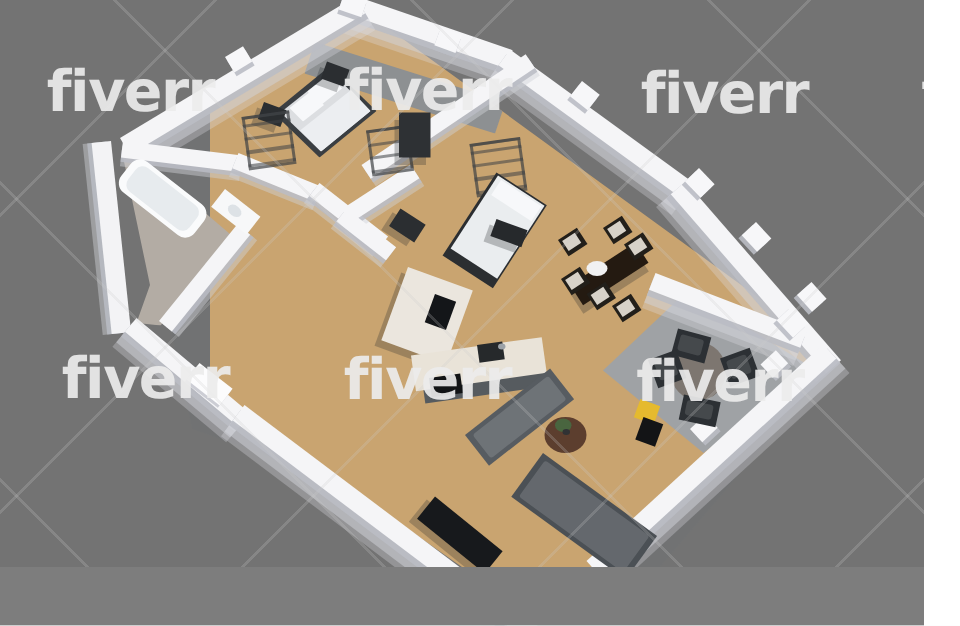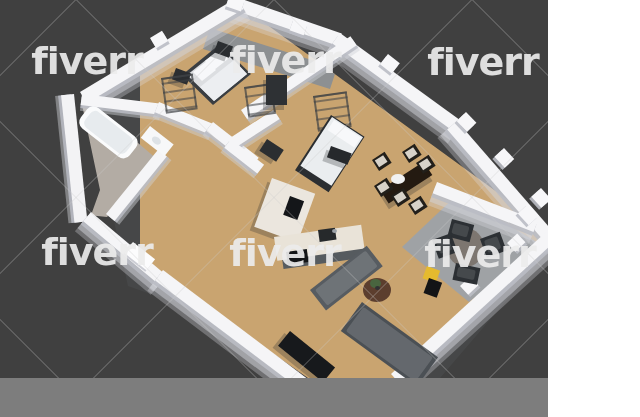--- a/index.html
+++ b/index.html
@@ -1,16 +1,16 @@
 <!DOCTYPE html>
 <html><head>
 <meta charset="utf-8">
 <style>
   html,body{margin:0;padding:0;background:#fff;}
-  .stage{position:relative;width:548px;height:417px;overflow:hidden;background:#404040;
+  .stage{position:relative;width:616px;height:417px;overflow:hidden;background:#737373;
          font-family:"DejaVu Sans","Liberation Sans",sans-serif;}
   .layer{position:absolute;inset:0;}
   .it{position:absolute;transform-origin:0 0;}
   .poly{position:absolute;inset:0;}
   .ell{position:absolute;border-radius:50%;}
   
   .building{position:absolute;inset:0;}
   
   .wood{background-image:
      linear-gradient(205deg, rgba(255,235,205,.28), rgba(120,75,30,.18)),

